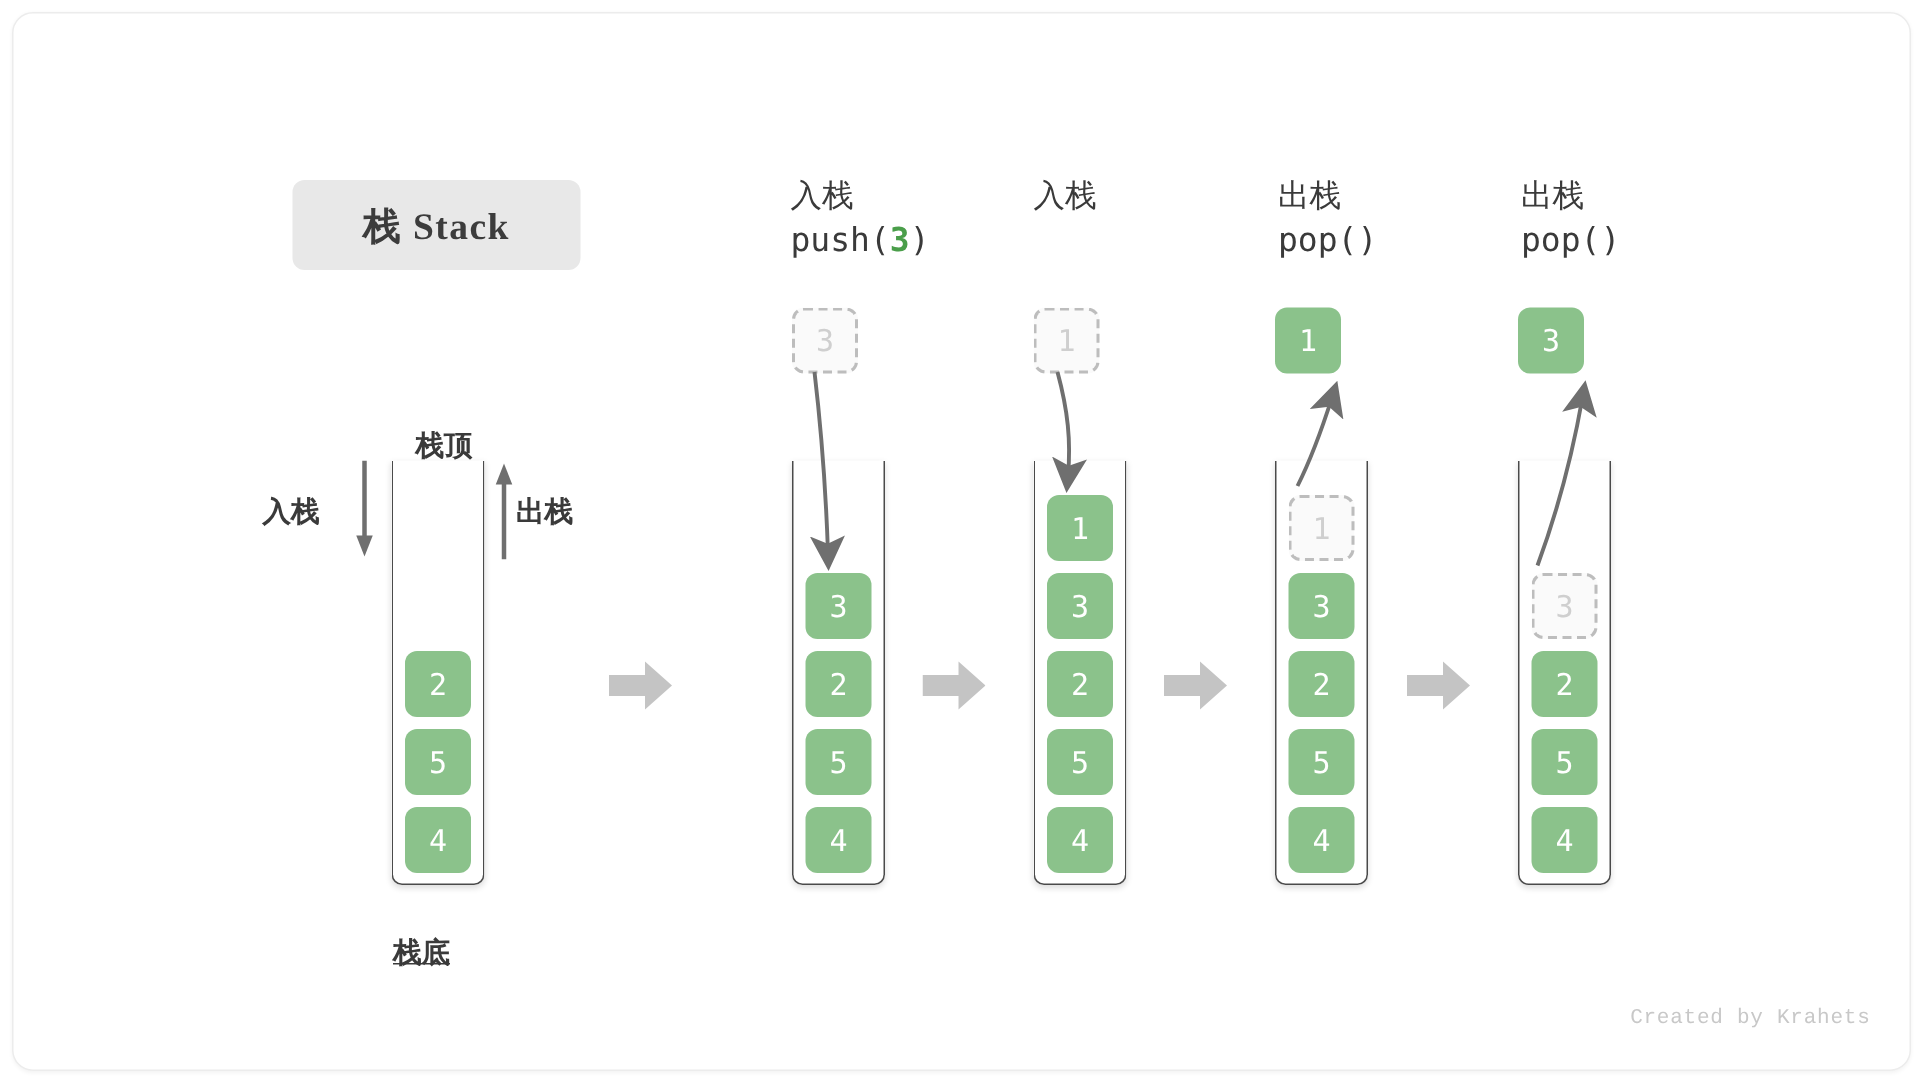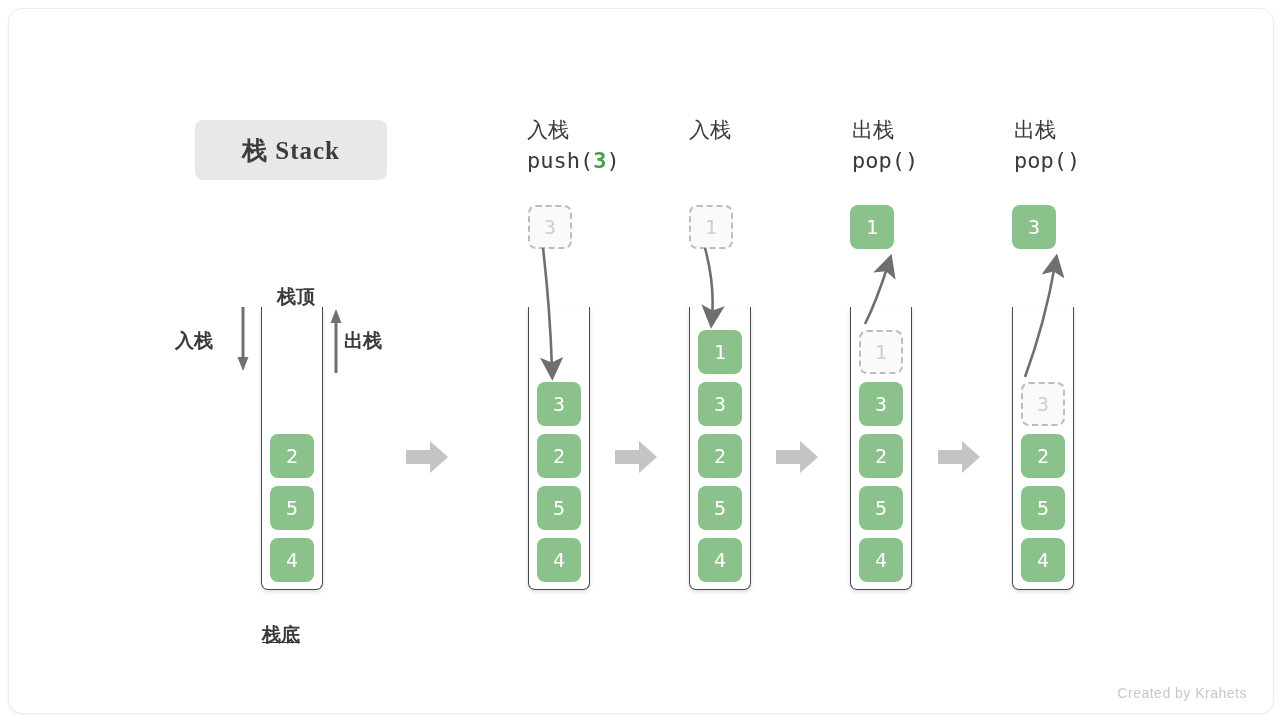--- a/index.html
+++ b/index.html
@@ -140,22 +140,22 @@
   .dir-arrow {
     position: absolute;
     width: 14px;
     height: 66px;
   }
 
   
   .footer {
     position: absolute;
     right: 26px;
-    bottom: 12px;
-    font-family: Liberation Sans, sans-serif;
+    bottom: 26px;
+    font-family: Liberation Mono, monospace;
     font-size: 14px;
     color: #c8c8c8;
     letter-spacing: 0.5px;
     white-space: nowrap;
     margin-left: 16px;
   }
 </style>
 </head>
 <body>
 

